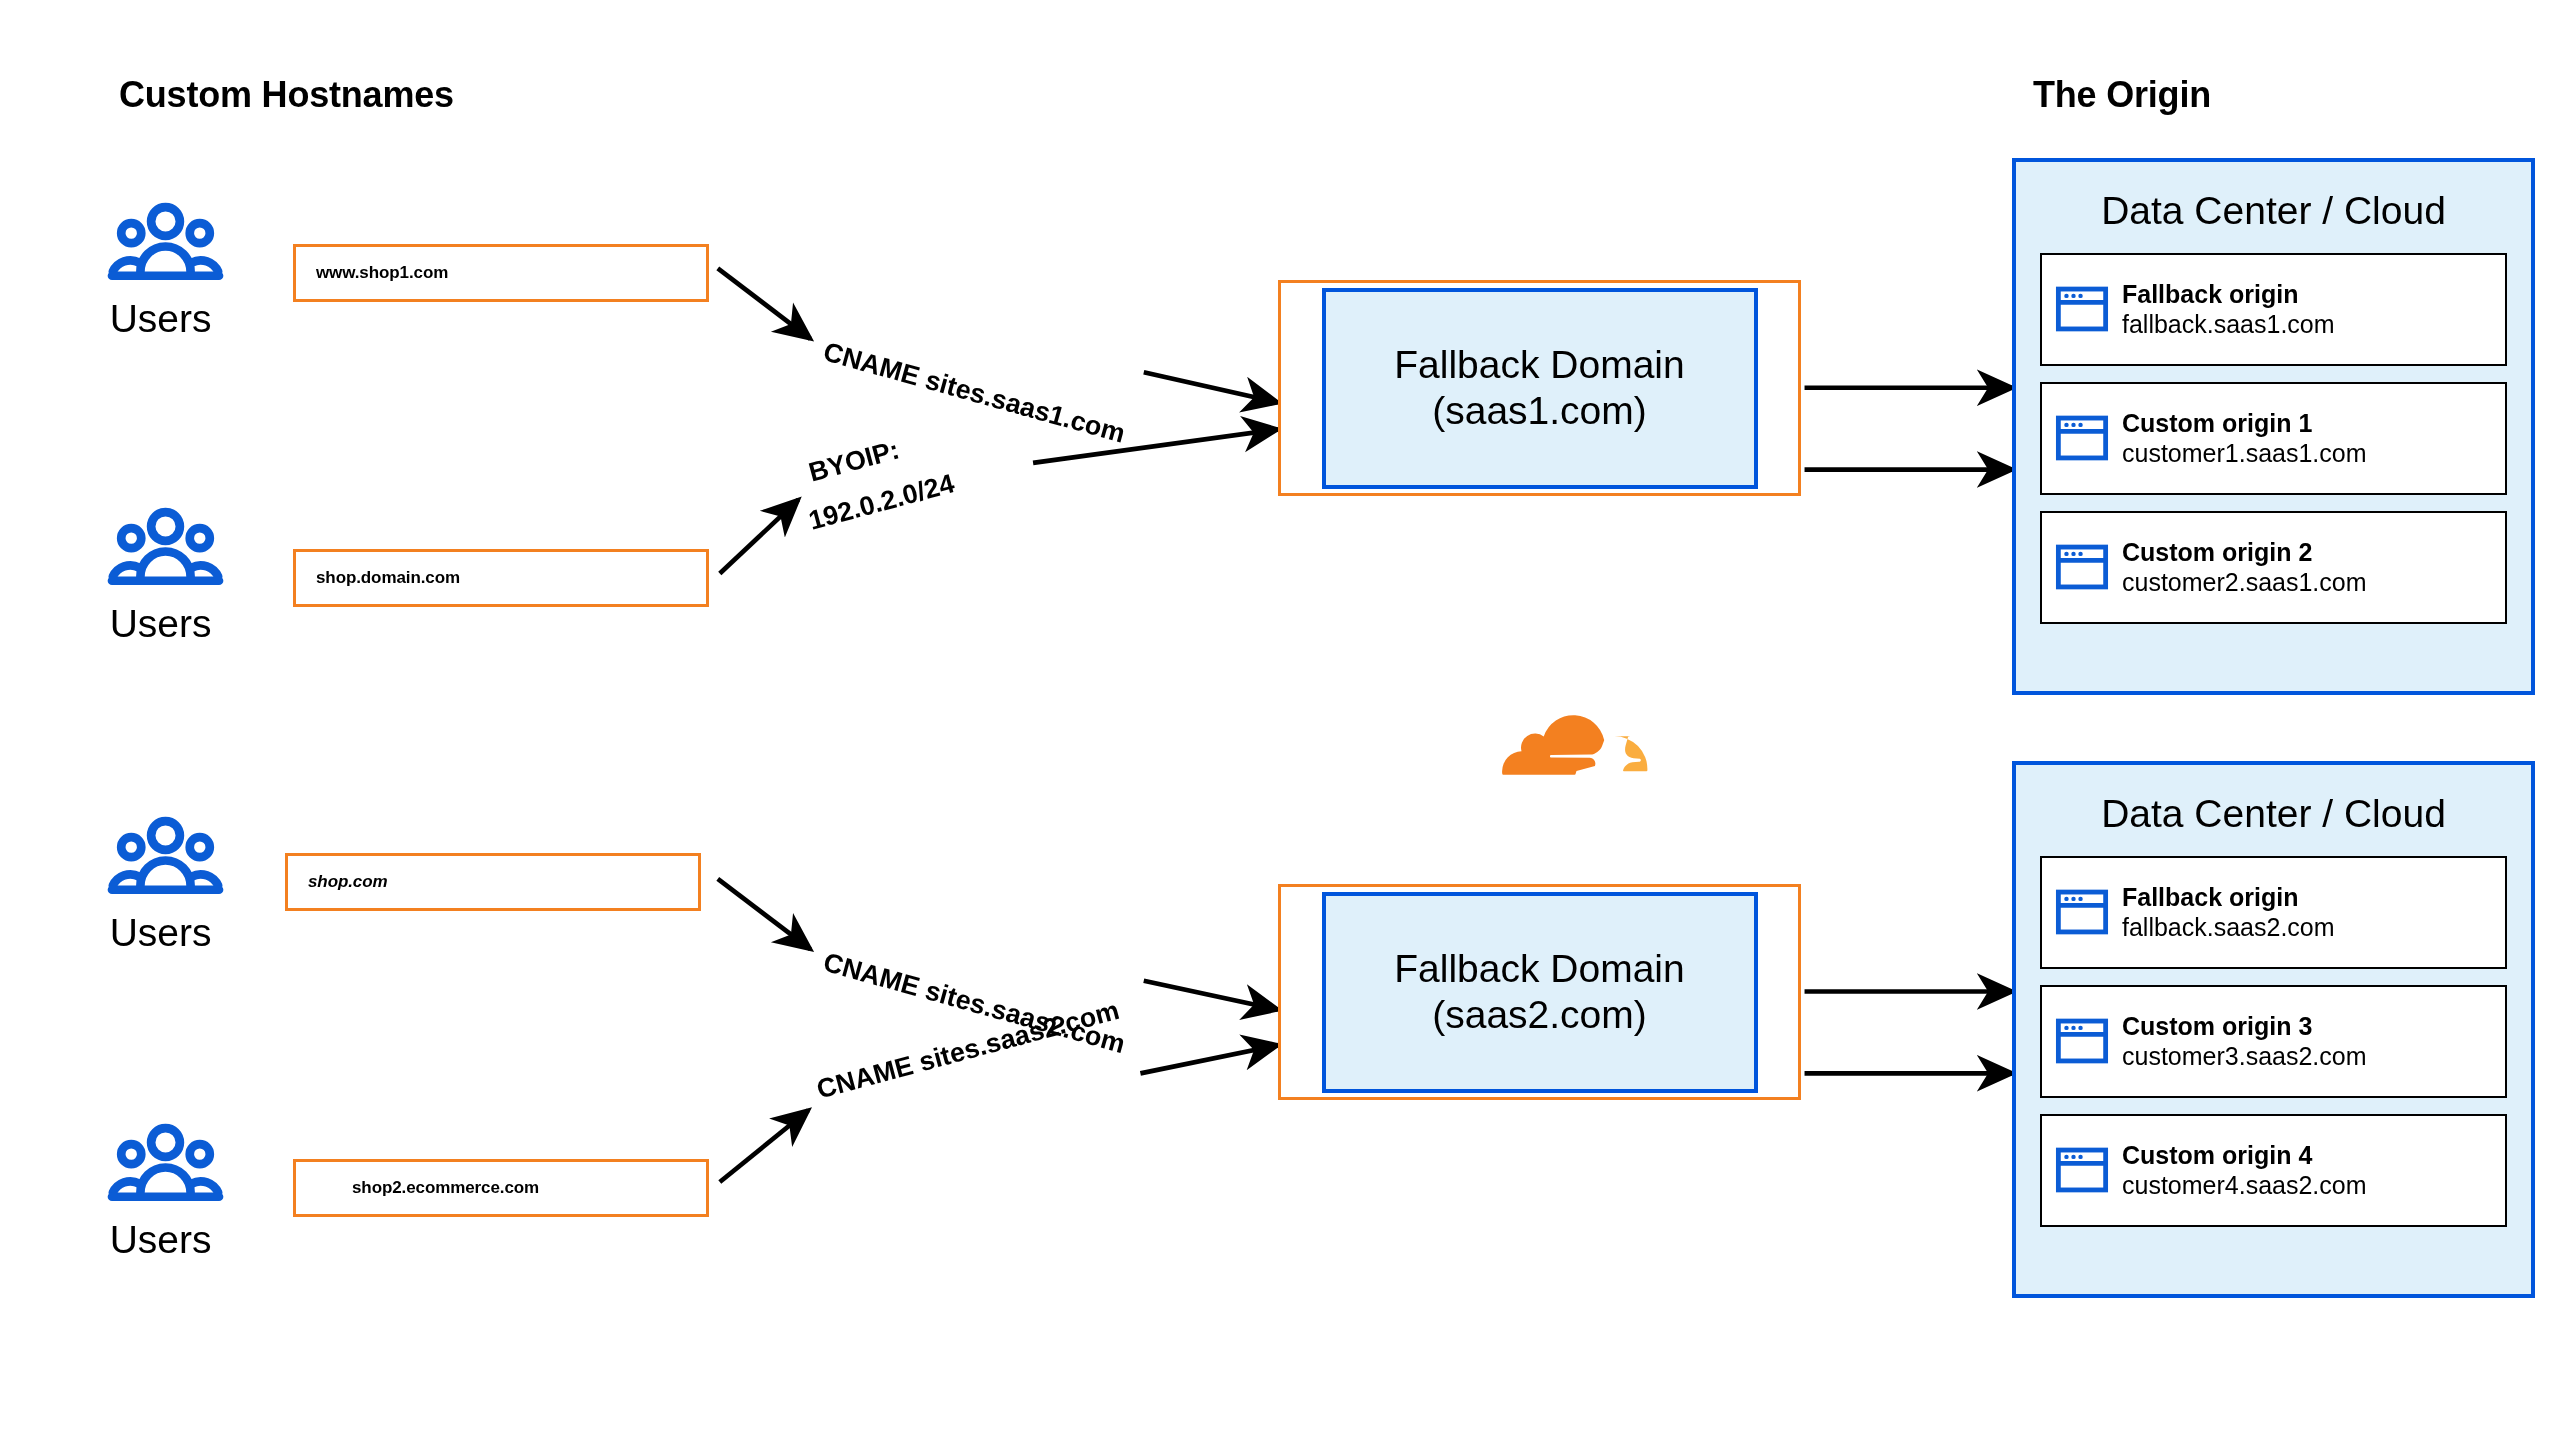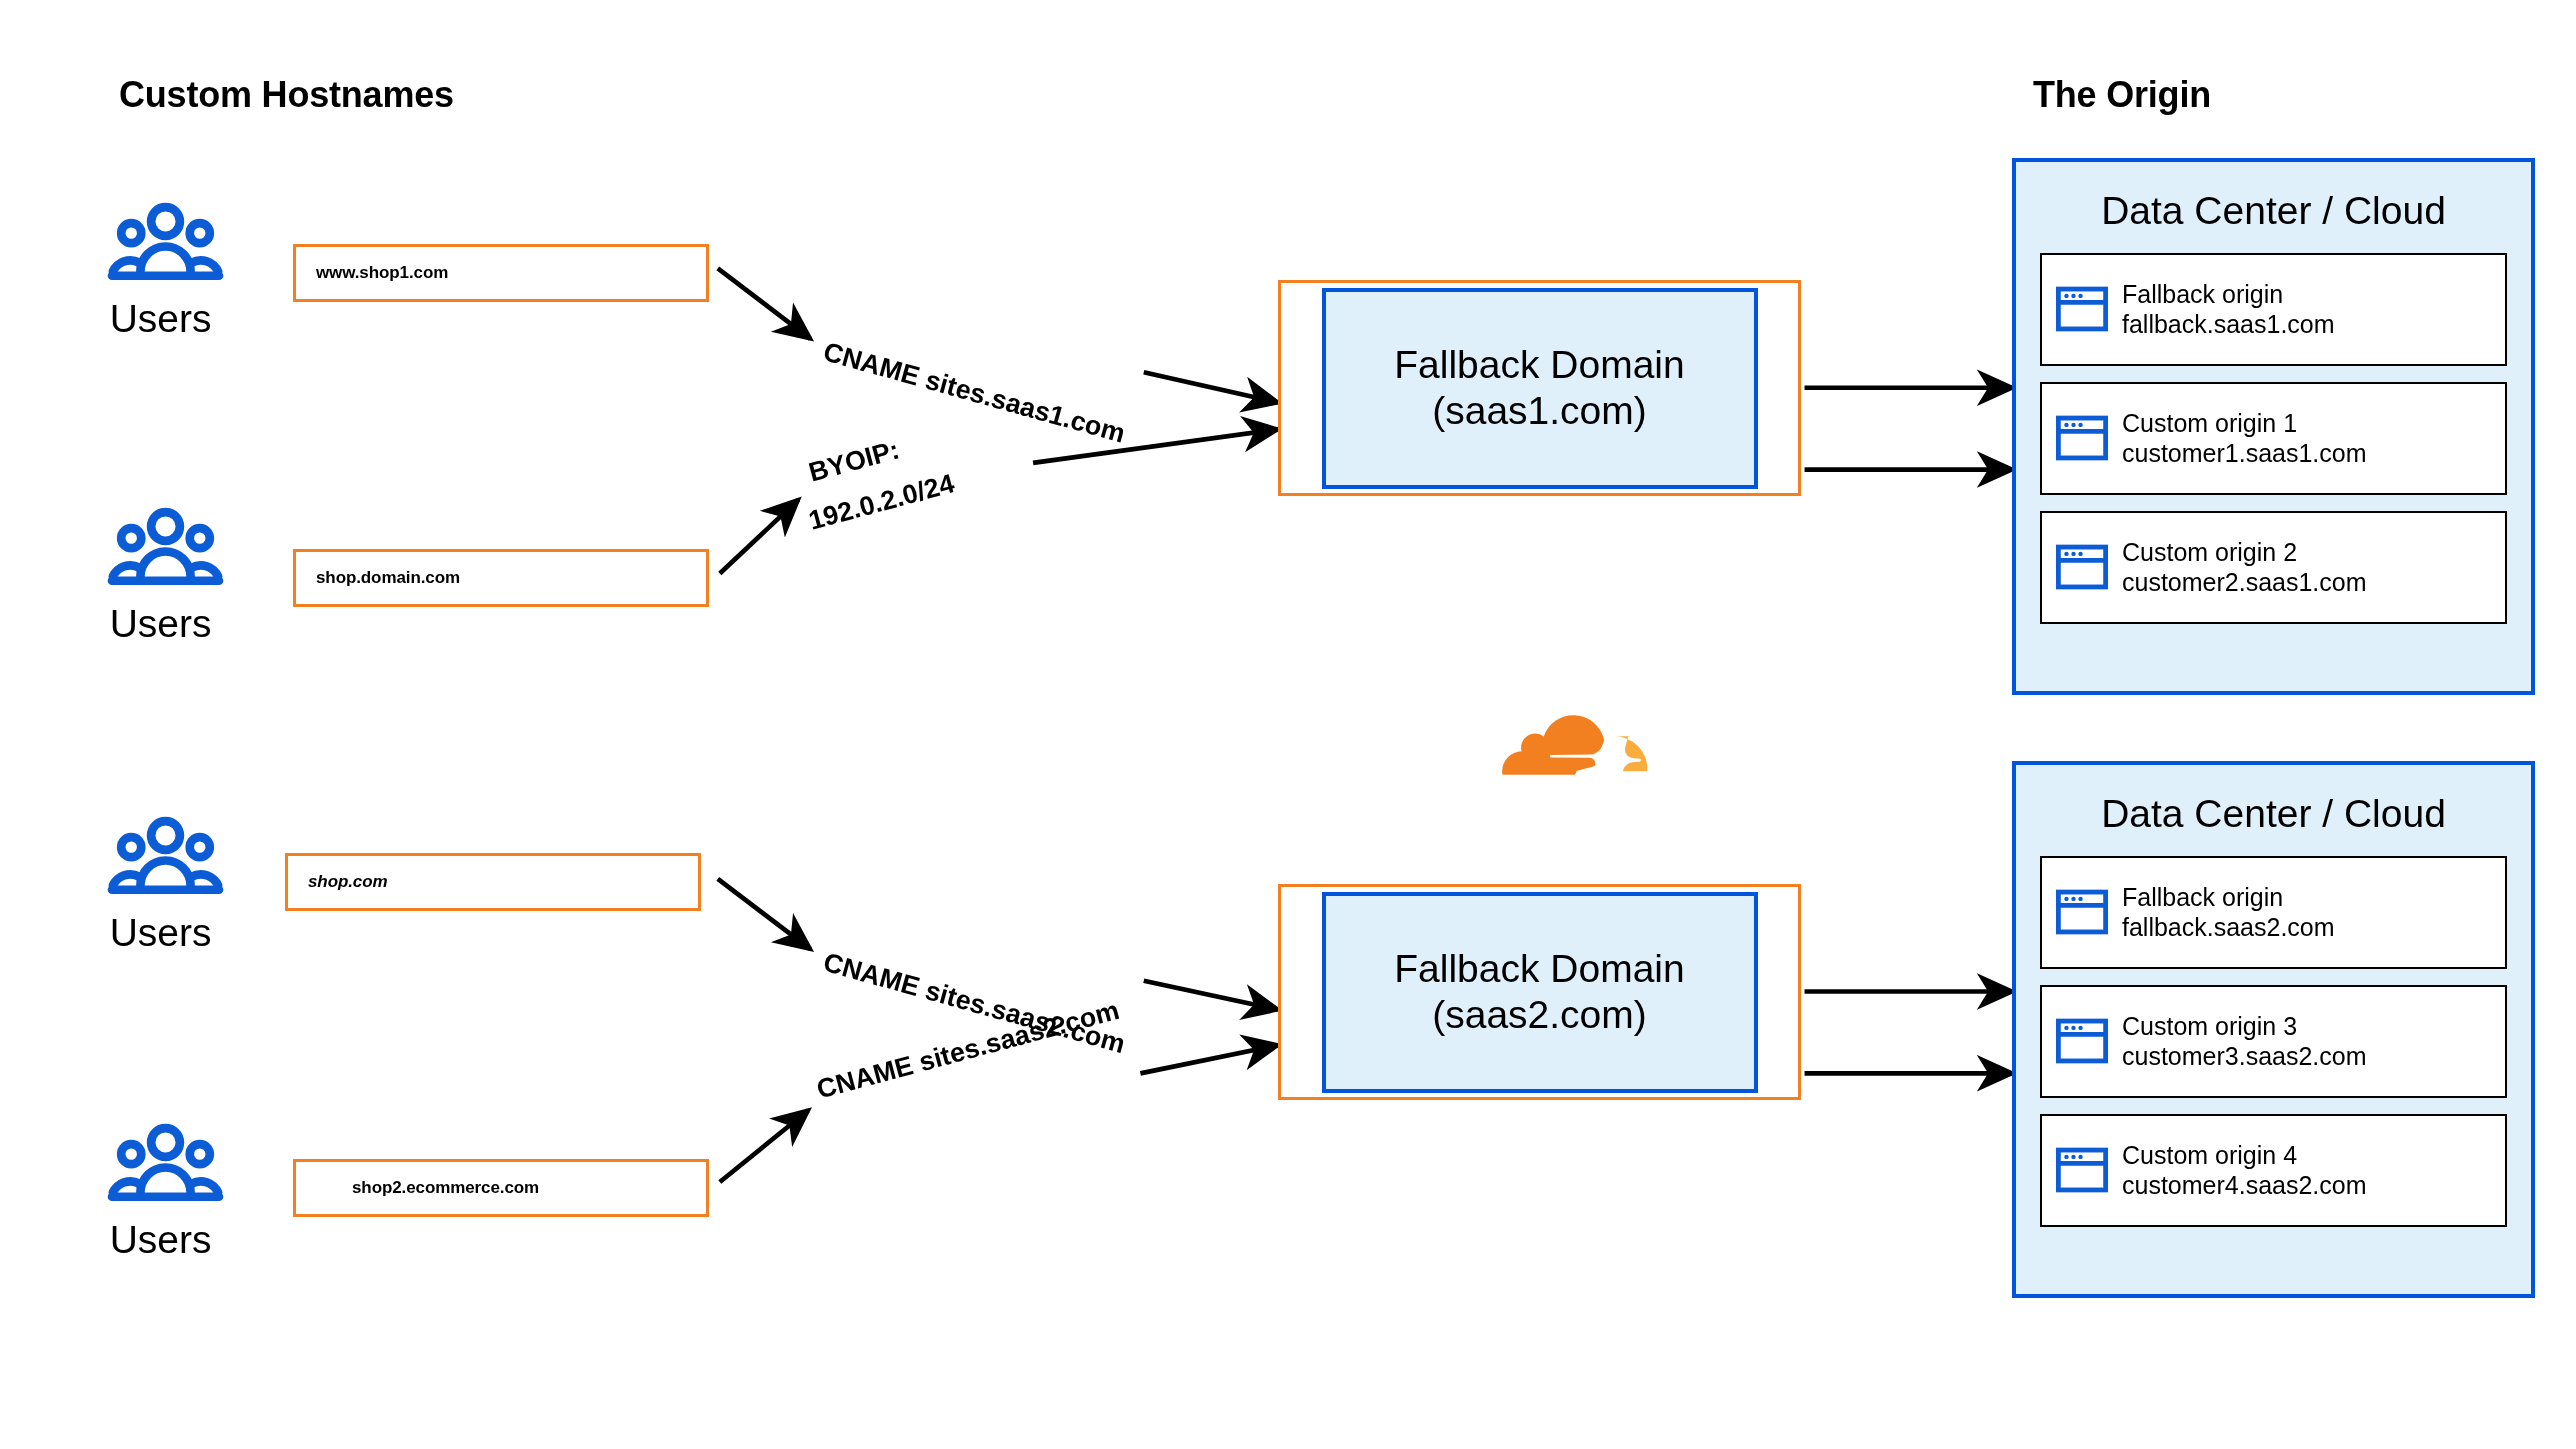--- a/index.html
+++ b/index.html
@@ -32,21 +32,21 @@
 
   
   .datacenter{position:absolute;width:523px;height:537px;border:4px solid #0055DC;
       background:#DFF0FA;box-sizing:border-box;padding:17.4px 24px;}
   .dc-title{font-size:39px;text-align:center;margin:9.4px 0 20px;white-space:nowrap;}
   .origin-card{display:flex;align-items:center;border:2.7px solid #000;background:#fff;
       box-sizing:border-box;height:113px;margin-bottom:16px;padding:0 10.7px 0 12px;}
   .origin-card:last-child{margin-bottom:0;}
   .win-icon{flex:0 0 auto;width:56px;height:48px;margin-right:12px;}
   .origin-text{display:flex;flex-direction:column;justify-content:center;}
-  .origin-name{font-size:25px;font-weight:400;line-height:1.2;white-space:nowrap;}
+  .origin-name{font-size:25px;font-weight:700;line-height:1.2;white-space:nowrap;}
   .origin-host{font-size:25px;line-height:1.25;white-space:nowrap;}
 
   
   .cf-logo{position:absolute;width:255px;height:134px;}
 
   
   .wires{position:absolute;left:0;top:0;width:2576px;height:1449px;pointer-events:none;}
   .wire-label{font-size:40px;font-weight:700;fill:#000;
       font-family:"Liberation Sans","DejaVu Sans",sans-serif;}
 </style>

